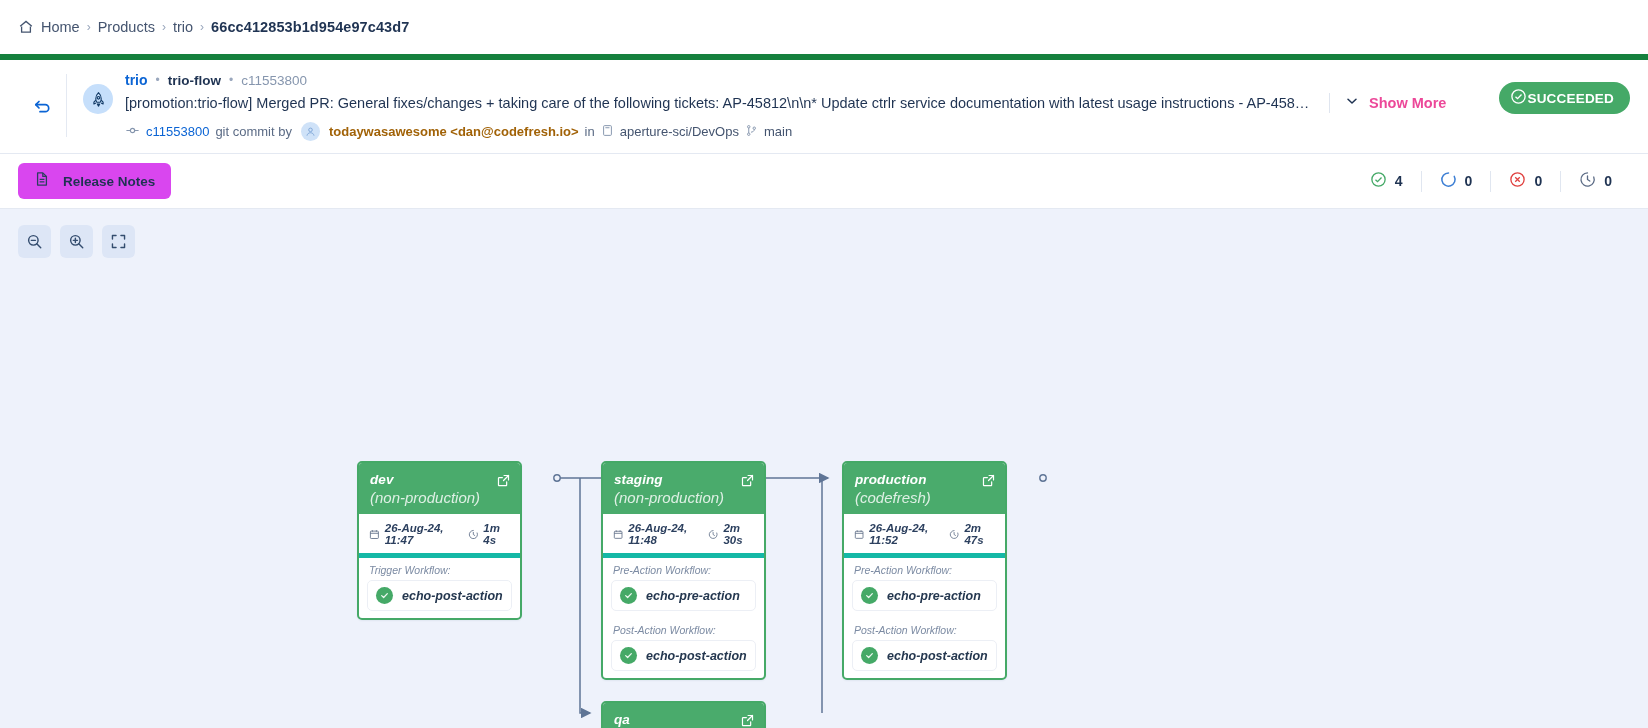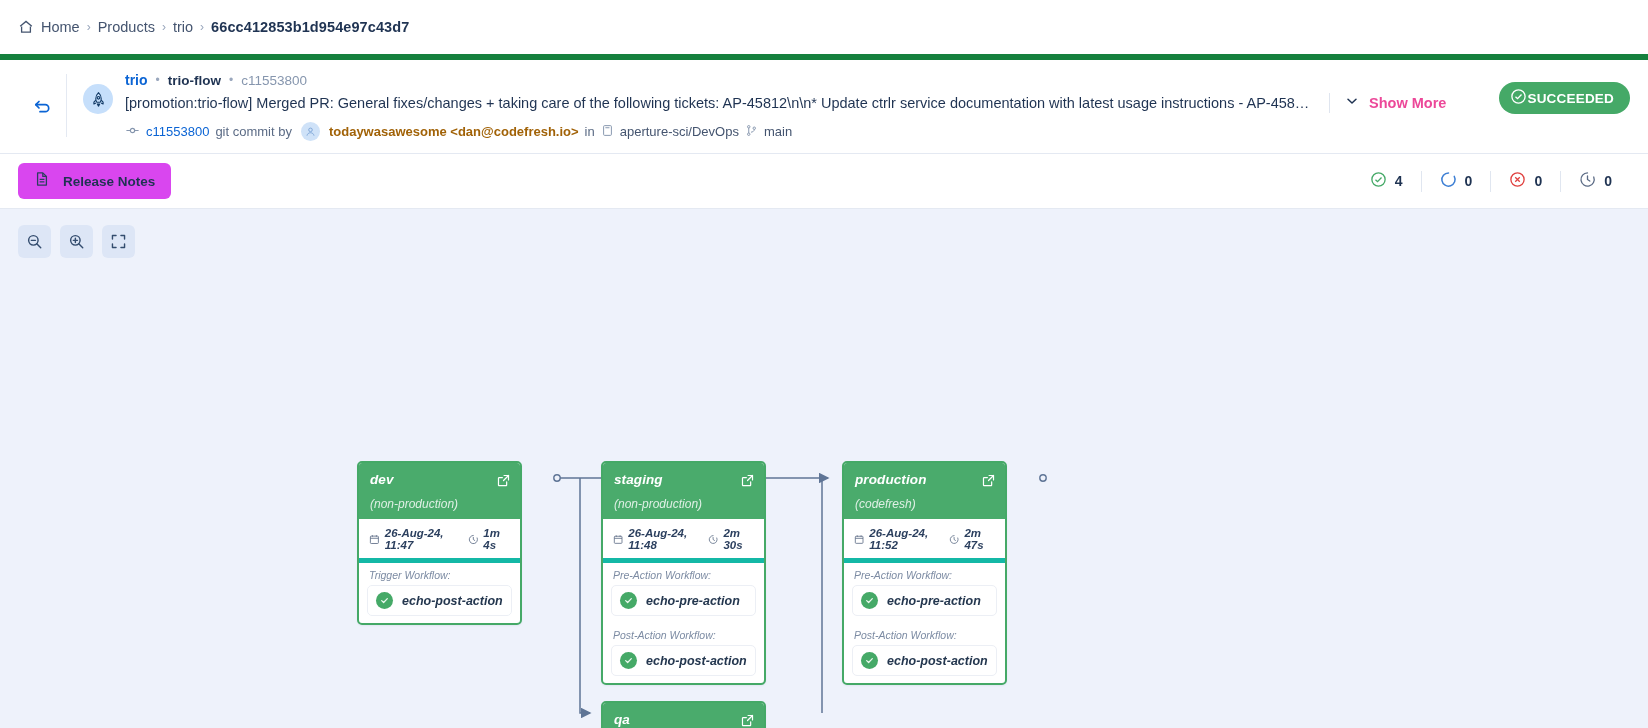--- a/index.html
+++ b/index.html
@@ -123,21 +123,21 @@
     overflow: hidden;
     box-shadow: 0 1px 2px rgba(25,45,80,.06);
     font-style: italic;
   }
   .node-head {
     background: #4aab6c; color: #fff;
     padding: 9px 11px 8px 11px;
     position: relative;
   }
   .node-title { font-size: 13.5px; font-weight: 700; letter-spacing: .1px; }
-  .node-sub { font-size: 12px; color: #dff0e5; margin-top: 10px; }
+  .node-sub { font-size: 15px; color: #dff0e5; margin-top: 2px; }
   .ext-icon { position: absolute; right: 10px; top: 10px; cursor: pointer; color: #fff; }
 
   .node-meta {
     display: flex; align-items: center; gap: 8px;
     padding: 8px 10px 7px 10px; font-size: 11.5px; color: #2b3f5e; font-weight: 700;
     border-bottom: 5px solid #14b8a6;
   }
   .meta-item { display: flex; align-items: center; gap: 5px; }
   .node-section-label { font-size: 10.5px; color: #7c8ba3; padding: 6px 10px 4px 10px; }
   .wf-row {

